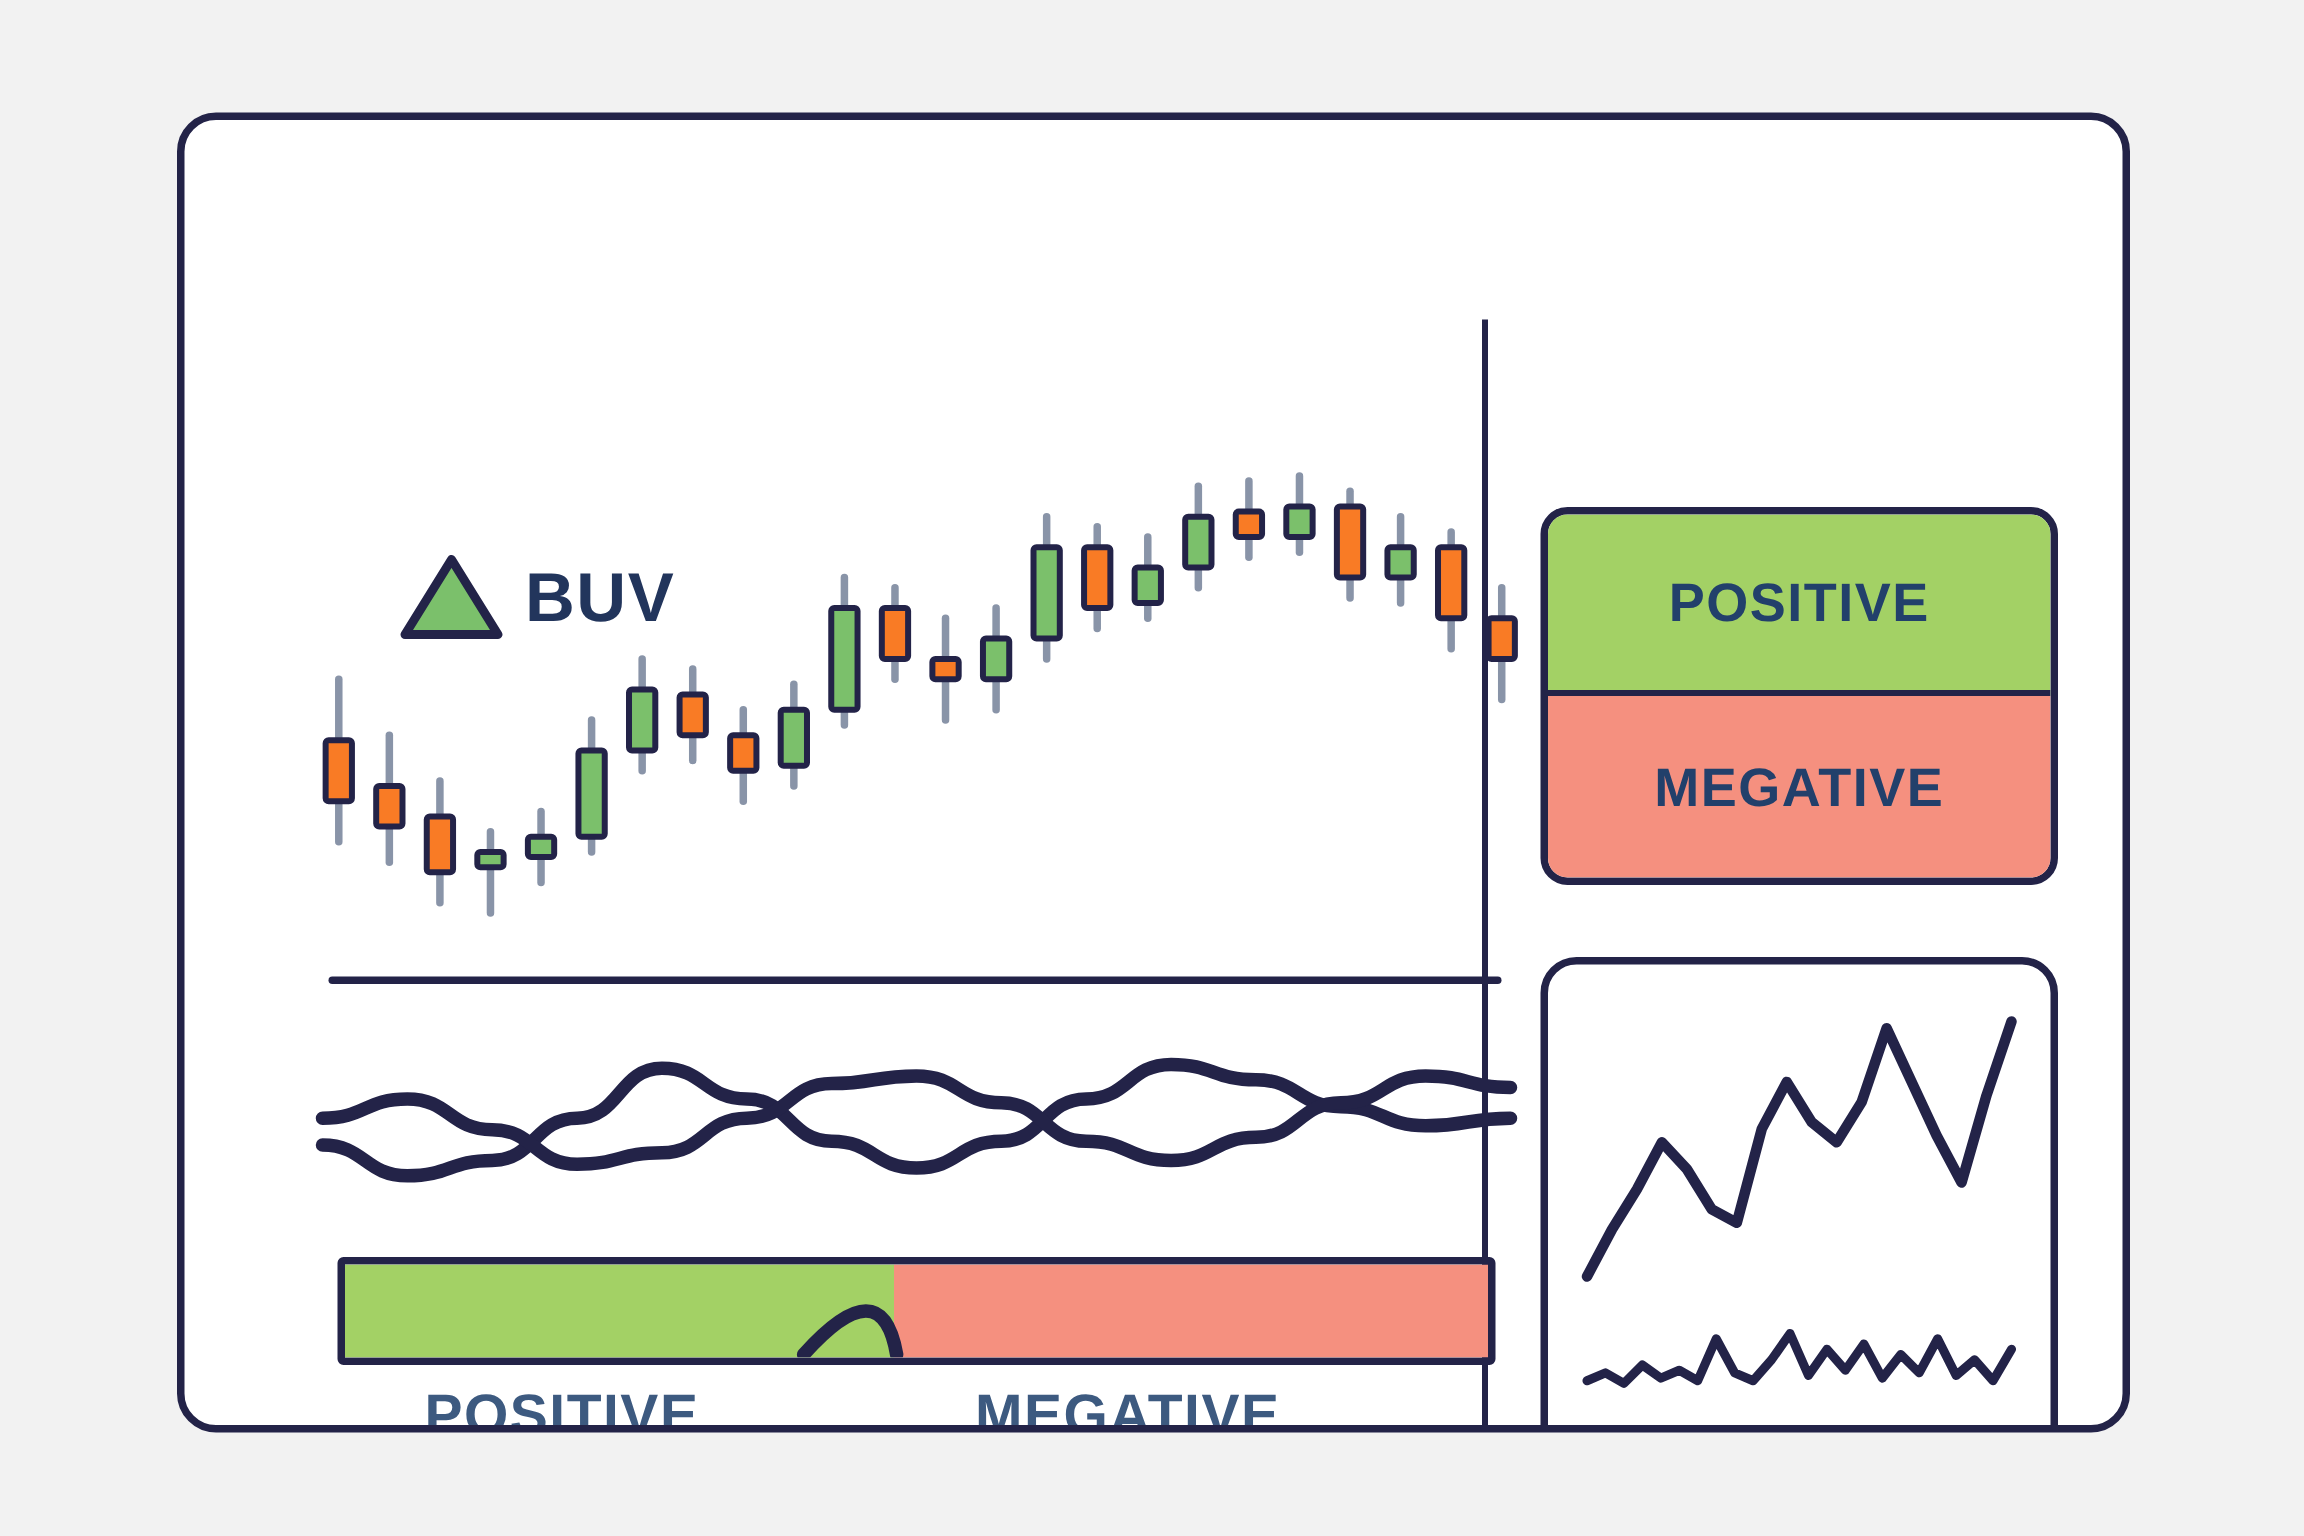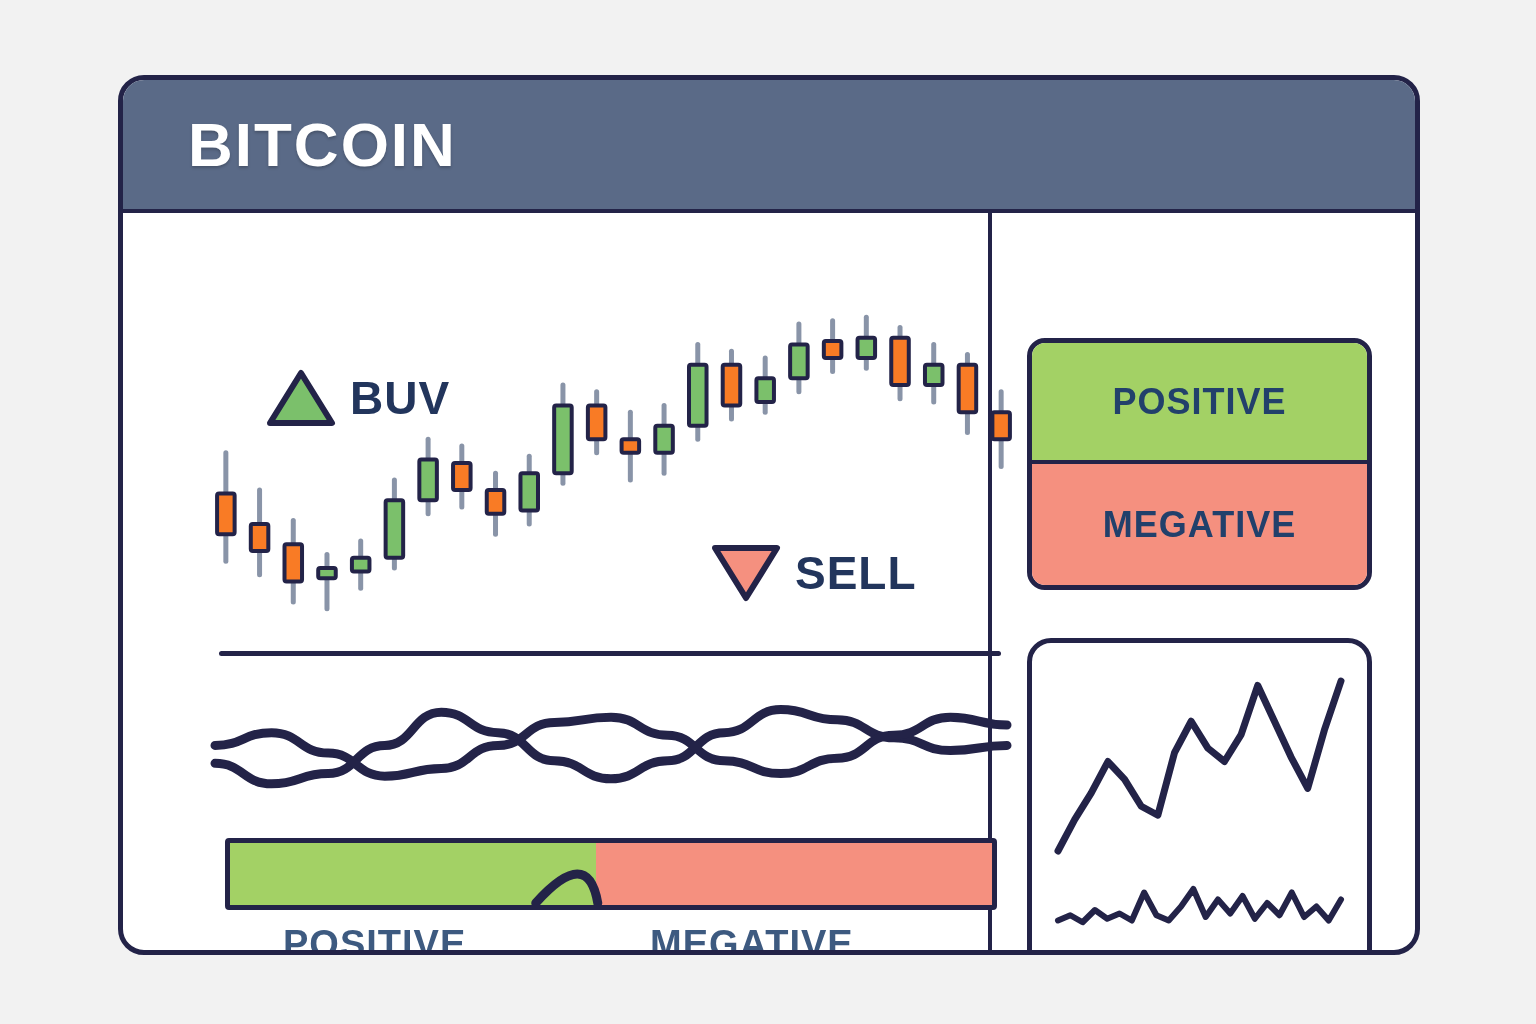--- a/index.html
+++ b/index.html
@@ -216,47 +216,36 @@
     background: #ffffff;
     overflow: hidden;
   }
   #mini-chart-card svg { display: block; }
 </style>
 </head>
 <body>
 
 <div id="dashboard-card">
 
-  <div id="card-header">
-    <div id="card-title">BITCOIN</div>
-  </div>
 
   <div id="card-body">
 
     <div id="panel-divider"></div>
 
     <div id="main-panel">
 
       <div class="signal" id="signal-buy">
         <div class="tri-wrap">
           <svg width="70" height="60" viewBox="0 0 70 60">
             <polygon points="35,5 66,55 4,55" fill="#7bc06b" stroke="#232348" stroke-width="6" stroke-linejoin="round"></polygon>
           </svg>
         </div>
         <div class="signal-label">BUV</div>
       </div>
 
-      <div class="signal" id="signal-sell">
-        <div class="tri-wrap">
-          <svg width="70" height="60" viewBox="0 0 70 60">
-            <polygon points="35,55 66,5 4,5" fill="#f5907f" stroke="#232348" stroke-width="6" stroke-linejoin="round"></polygon>
-          </svg>
-        </div>
-        <div class="signal-label">SELL</div>
-      </div>
 
       <div id="candle-chart">
         <svg id="candle-svg" width="845" height="360" viewBox="0 0 845 360">
             <line x1="34.85416666666667" y1="169.83673469387753" x2="34.85416666666667" y2="278.2448979591837" stroke="#8994a8" stroke-width="5" stroke-linecap="round"></line>
             <rect x="26.090000000000003" y="210.48979591836735" width="17.528333333333336" height="40.65306122448982" fill="#f97b25" stroke="#232348" stroke-width="4" rx="2"></rect>
             <line x1="68.5625" y1="207.10204081632654" x2="68.5625" y2="291.7959183673469" stroke="#8994a8" stroke-width="5" stroke-linecap="round"></line>
             <rect x="59.79833333333333" y="240.9795918367347" width="17.528333333333336" height="27.102040816326507" fill="#f97b25" stroke="#232348" stroke-width="4" rx="2"></rect>
             <line x1="102.27083333333334" y1="237.59183673469389" x2="102.27083333333334" y2="318.8979591836735" stroke="#8994a8" stroke-width="5" stroke-linecap="round"></line>
             <rect x="93.50666666666667" y="261.3061224489796" width="17.528333333333336" height="37.265306122448976" fill="#f97b25" stroke="#232348" stroke-width="4" rx="2"></rect>
             <line x1="135.97916666666669" y1="271.46938775510205" x2="135.97916666666669" y2="325.6734693877551" stroke="#8994a8" stroke-width="5" stroke-linecap="round"></line>

